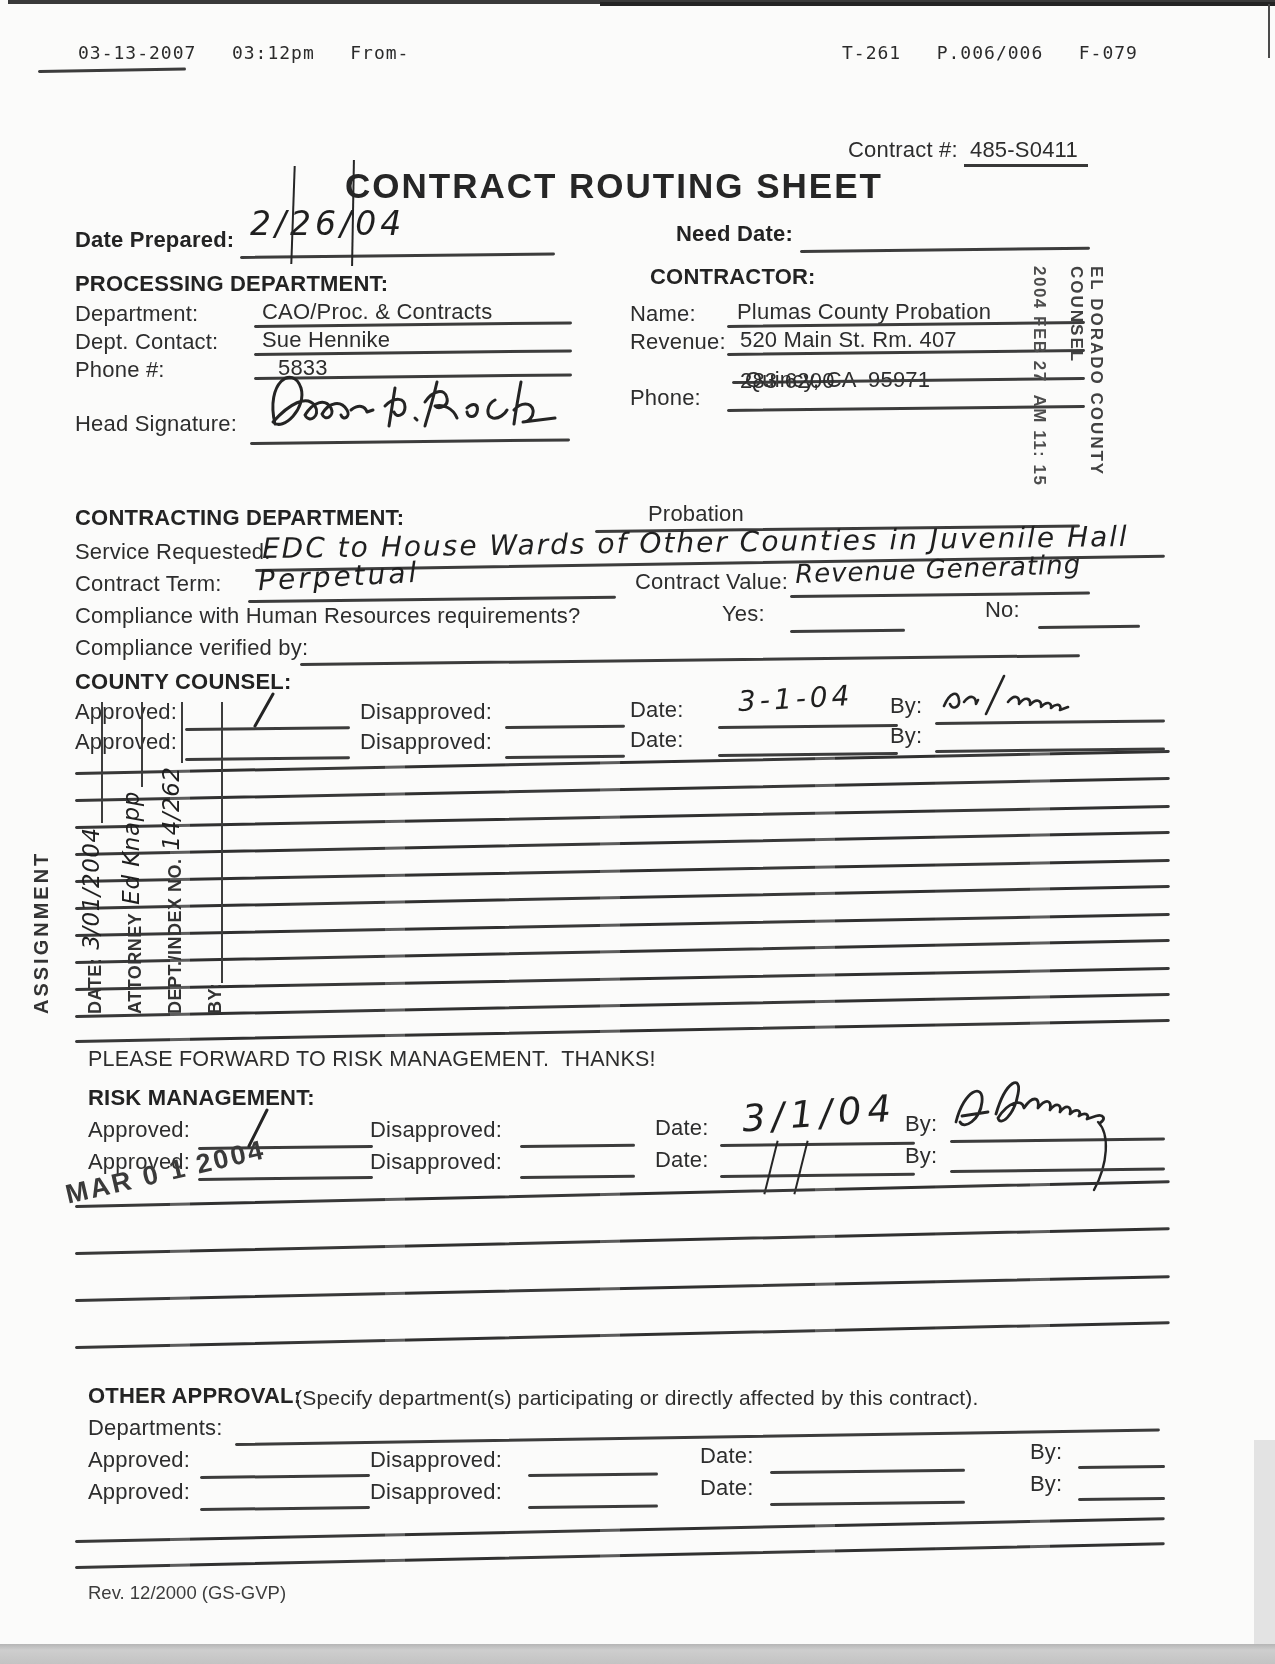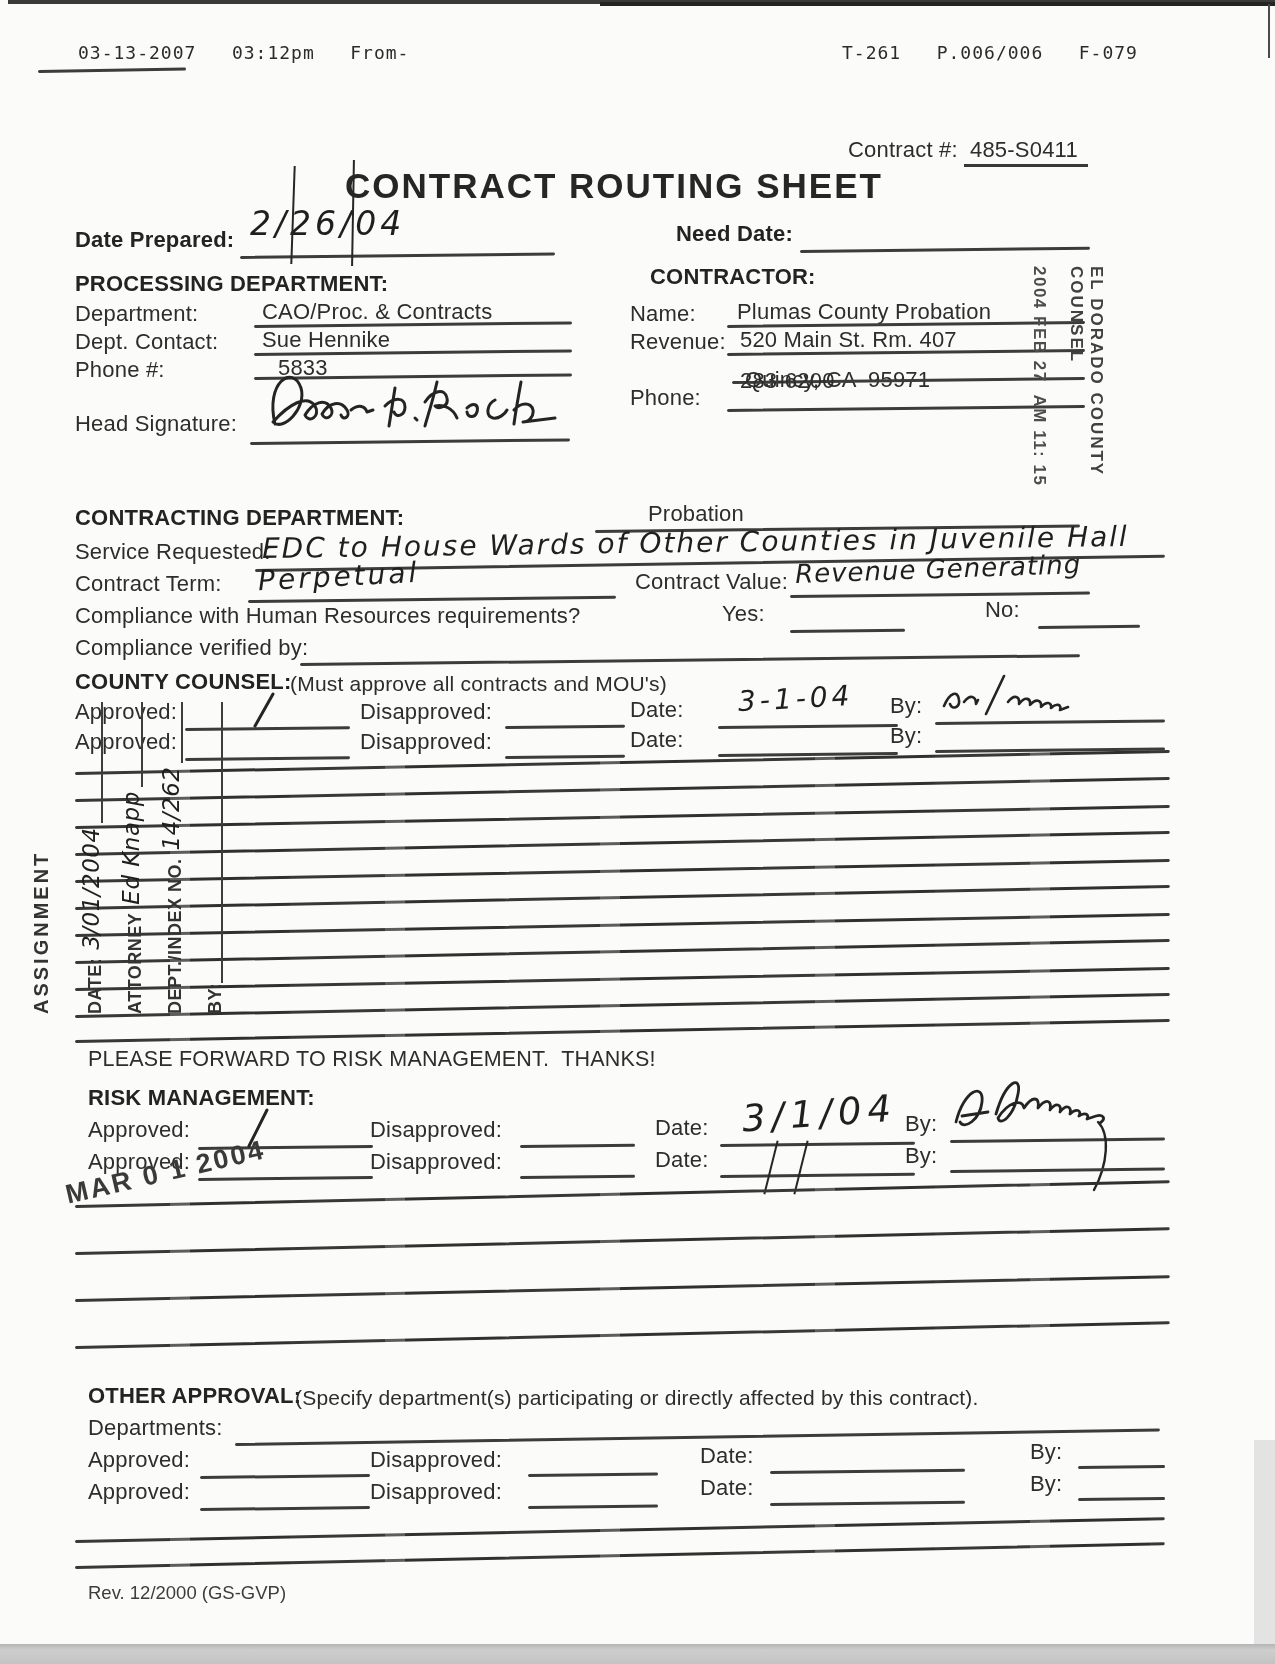--- a/index.html
+++ b/index.html
@@ -107,21 +107,20 @@
   <div class="ul" style="left:790px;top:595px;width:300px;"></div>
   <span class="a t" style="left:75px;top:604px;">Compliance with Human Resources requirements?</span>
   <span class="a t" style="left:722px;top:602px;">Yes:</span>
   <div class="ul" style="left:790px;top:630px;width:115px;"></div>
   <span class="a t" style="left:985px;top:598px;">No:</span>
   <div class="ul" style="left:1038px;top:626px;width:102px;"></div>
   <span class="a t" style="left:75px;top:636px;">Compliance verified by:</span>
   <div class="ul" style="left:300px;top:663px;width:780px;"></div>
 
   <span class="a t b" style="left:75px;top:670px;">COUNTY COUNSEL:</span>
-  <span class="a t sm" style="left:290px;top:672px;">(Must approve all contracts and MOU's)</span>
 
   <span class="a t" style="left:75px;top:700px;">Approved:</span>
   <div class="ul" style="left:185px;top:728px;width:165px;"></div>
   <svg class="a ink" style="left:252px;top:690px;" width="24" height="40" viewBox="0 0 24 40">
       <path stroke-width="3" d="M3,36 L21,4"></path>
     </svg>
   <span class="a t" style="left:360px;top:700px;">Disapproved:</span>
   <div class="ul" style="left:505px;top:726px;width:120px;"></div>
   <span class="a t" style="left:630px;top:698px;">Date:</span>
   <span class="a hand" style="left:738px;top:682px;font-size:28px;letter-spacing:4px;transform:rotate(-3deg);">3-1-04</span>

